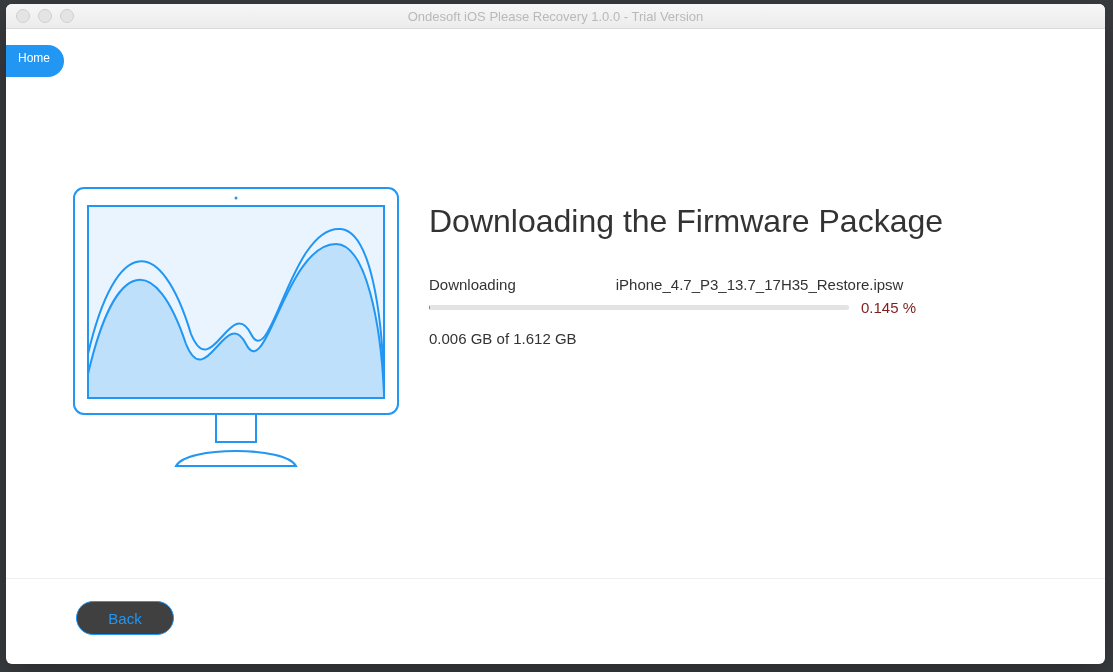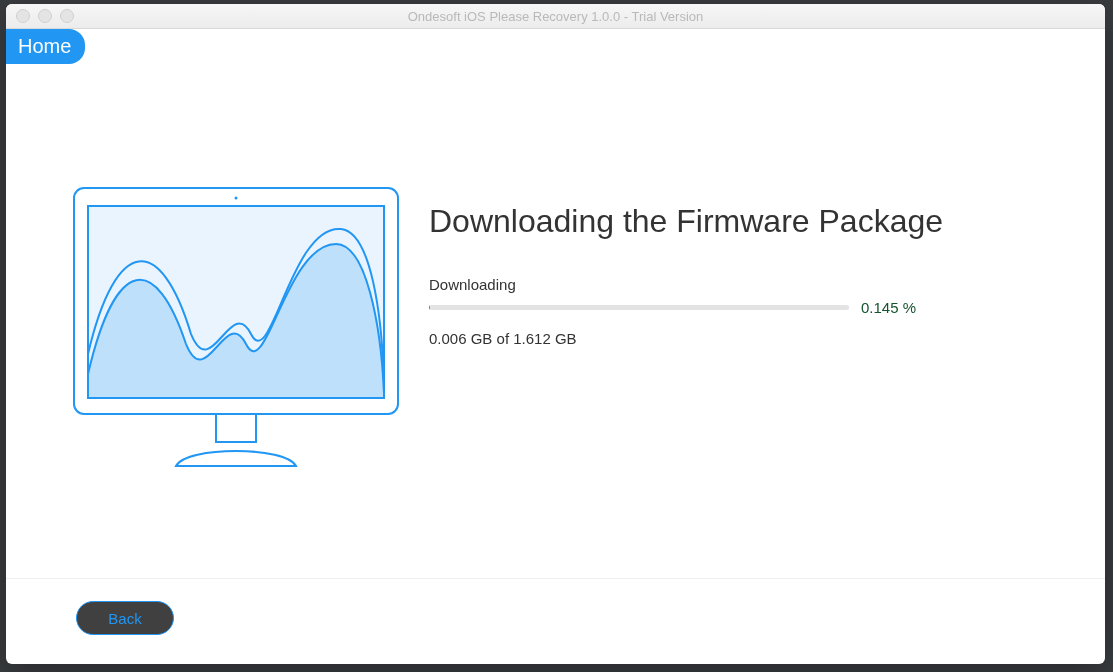--- a/index.html
+++ b/index.html
@@ -54,27 +54,27 @@
     pointer-events: none;
   }
 
   .content {
     position: relative;
     height: 636px;
   }
 
   .home-btn {
     position: absolute;
-    top: 0;
+    top: 16px;
     left: 0;
     background: #2196f3;
     color: #fff;
-    font-size: 20px;
+    font-size: 12px;
     border: none;
-    padding: 6px 14px 6px 12px;
+    padding: 6px 14px 12px 12px;
     border-top-right-radius: 16px;
     border-bottom-right-radius: 16px;
     cursor: pointer;
   }
 
   
   .monitor {
     position: absolute;
     top: 155px;
     left: 60px;
@@ -124,21 +124,21 @@
     overflow: hidden;
   }
   .progressbar .fill {
     position: absolute;
     top: 0; left: 0; bottom: 0;
     width: 0.145%;
     background: #2196f3;
   }
   .percent {
     font-size: 15px;
-    color: #14532d;
+    color: #7f1d1d;
     white-space: nowrap;
   }
   .size-text {
     font-size: 15px;
     color: #333;
     margin-top: 14px;
   }
 
   
   .footer-sep {
@@ -203,20 +203,21 @@
       <path d="M150 230 L190 230 L190 258 L150 258 Z" fill="#ffffff" stroke="#2196f3" stroke-width="2"></path>
 
       <path d="M110 282 C 120 262, 220 262, 230 282 Z" fill="#ffffff" stroke="#2196f3" stroke-width="2"></path>
     </svg>
 
     <div class="right-col">
       <h1 class="heading">Downloading the Firmware Package</h1>
 
       <div class="dl-row">
         <span class="dl-label">Downloading</span>
+        <span class="dl-file">iPhone_4.7_P3_13.7_17H35_Restore.ipsw</span>
       </div>
 
       <div class="progress-row">
         <div class="progressbar">
           <div class="fill"></div>
         </div>
         <span class="percent">0.145 %</span>
       </div>
 
       <div class="size-text">0.006 GB of 1.612 GB</div>

